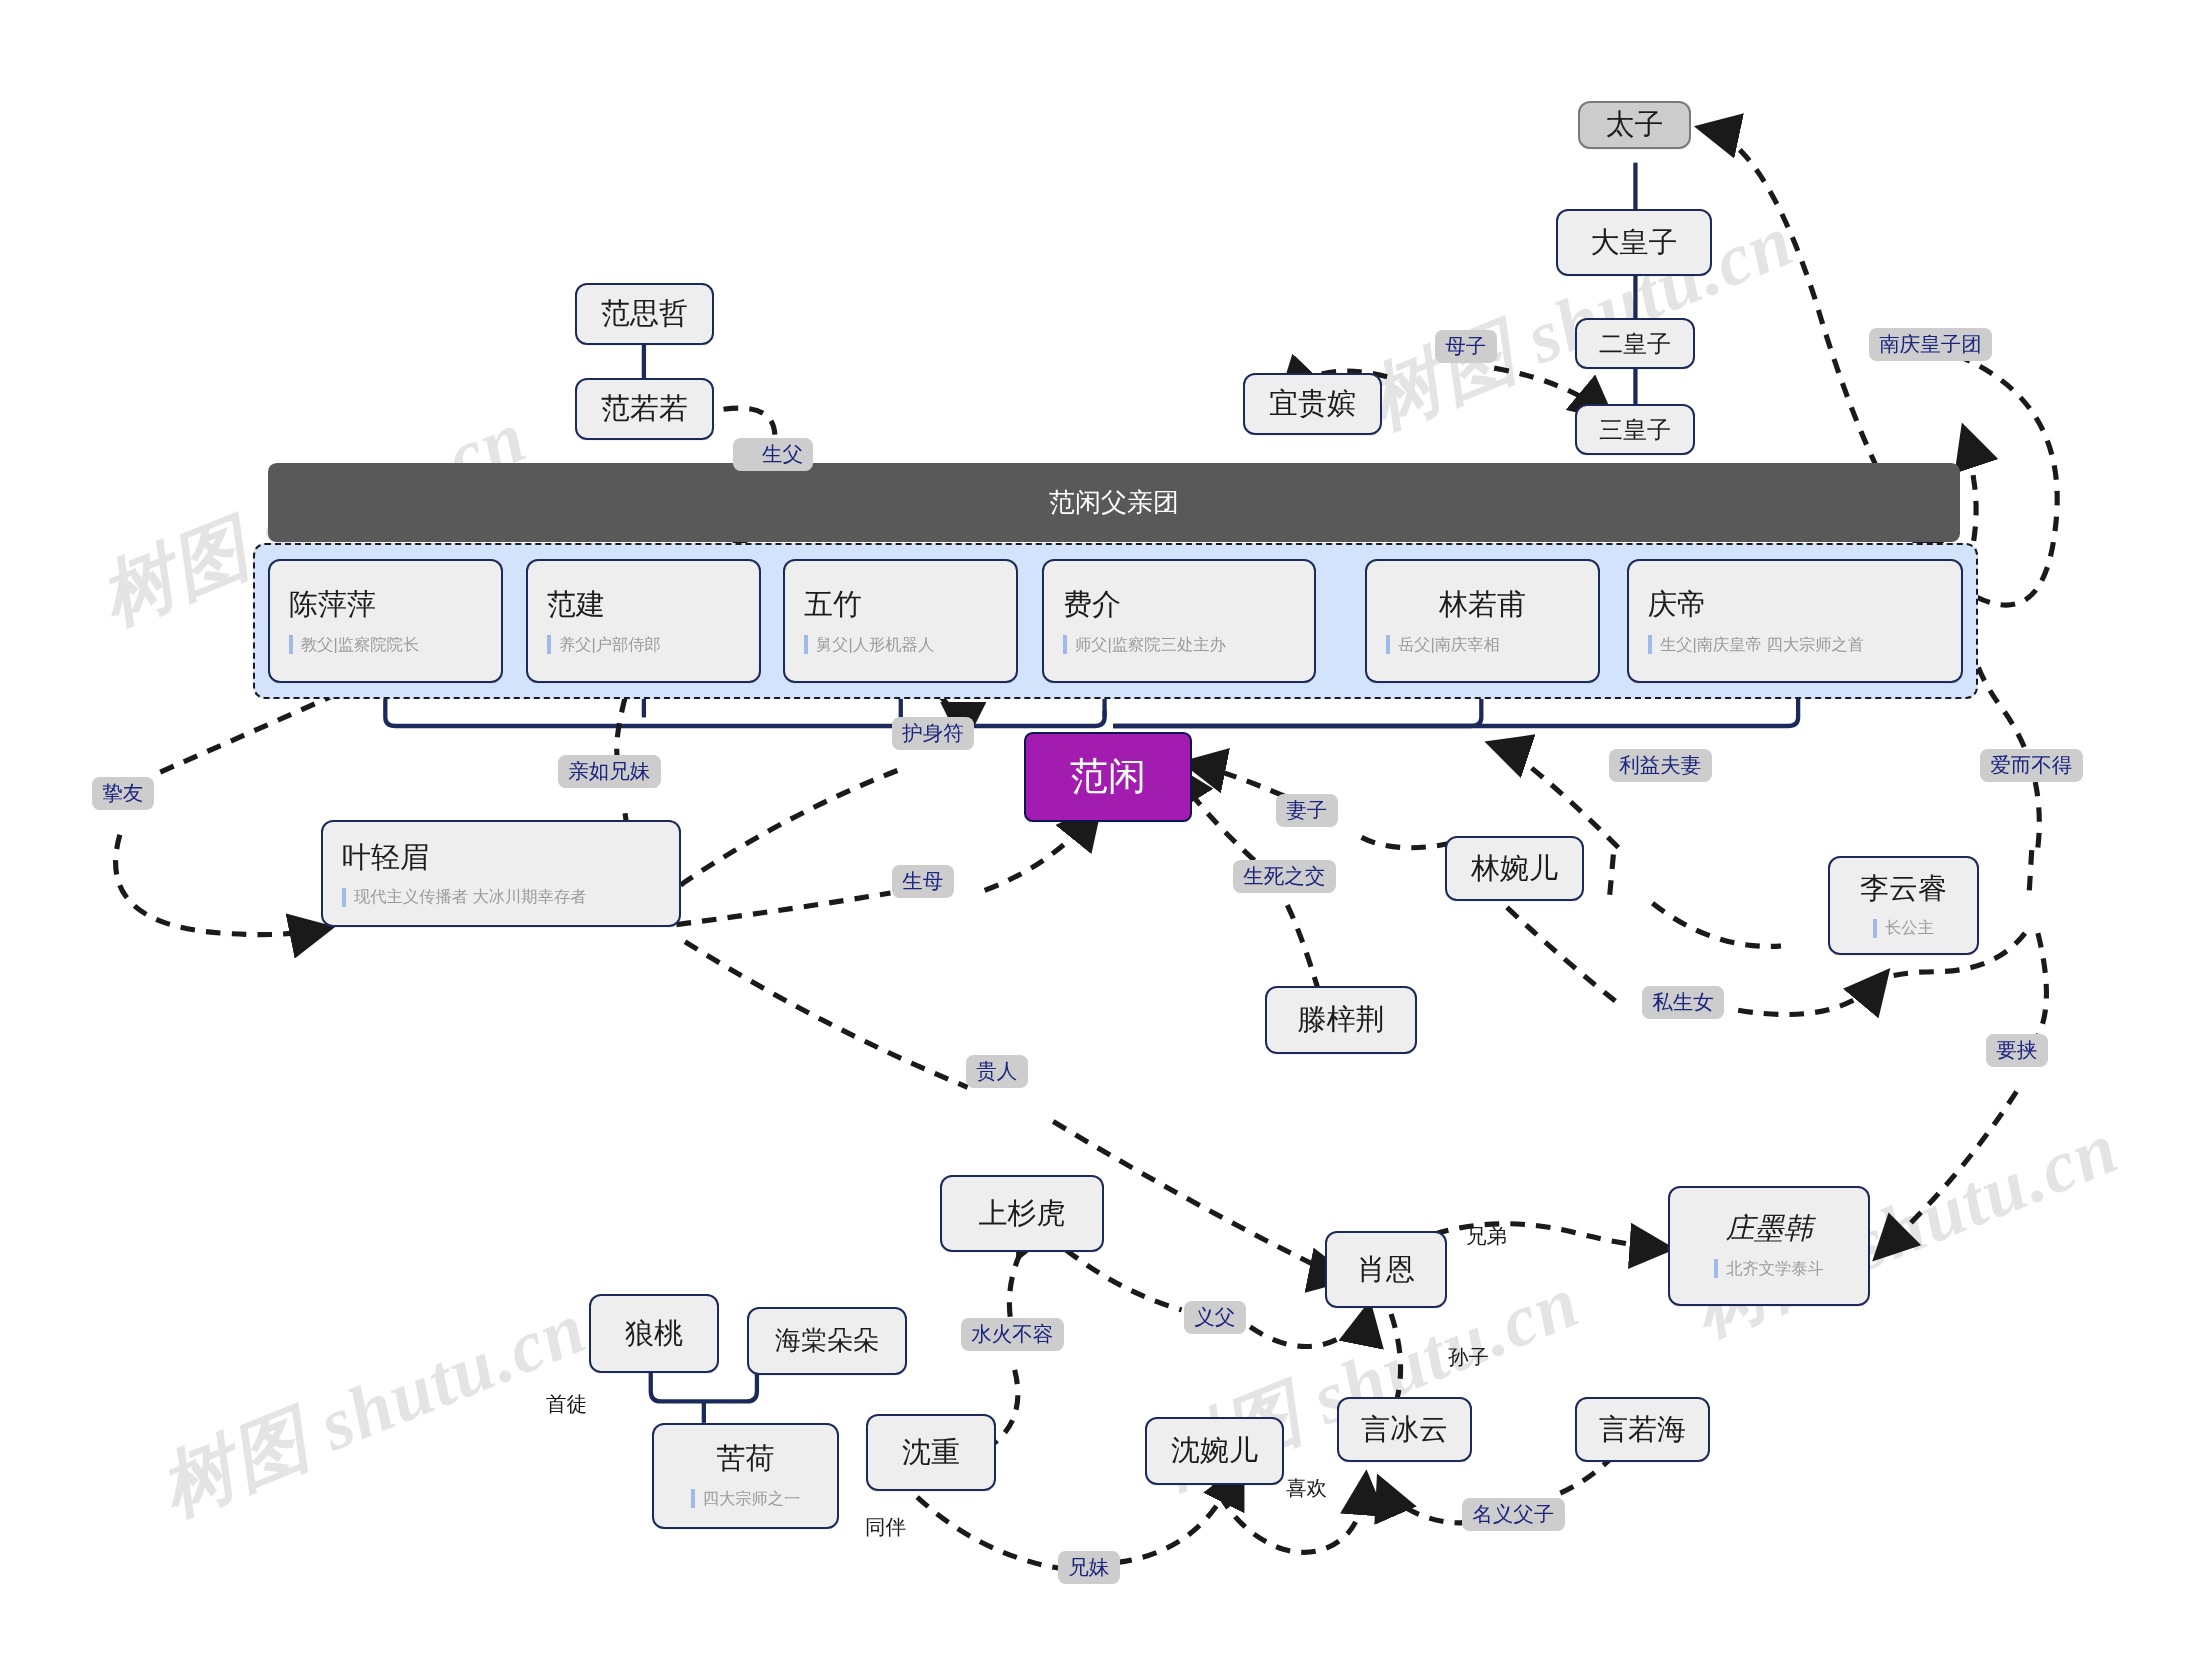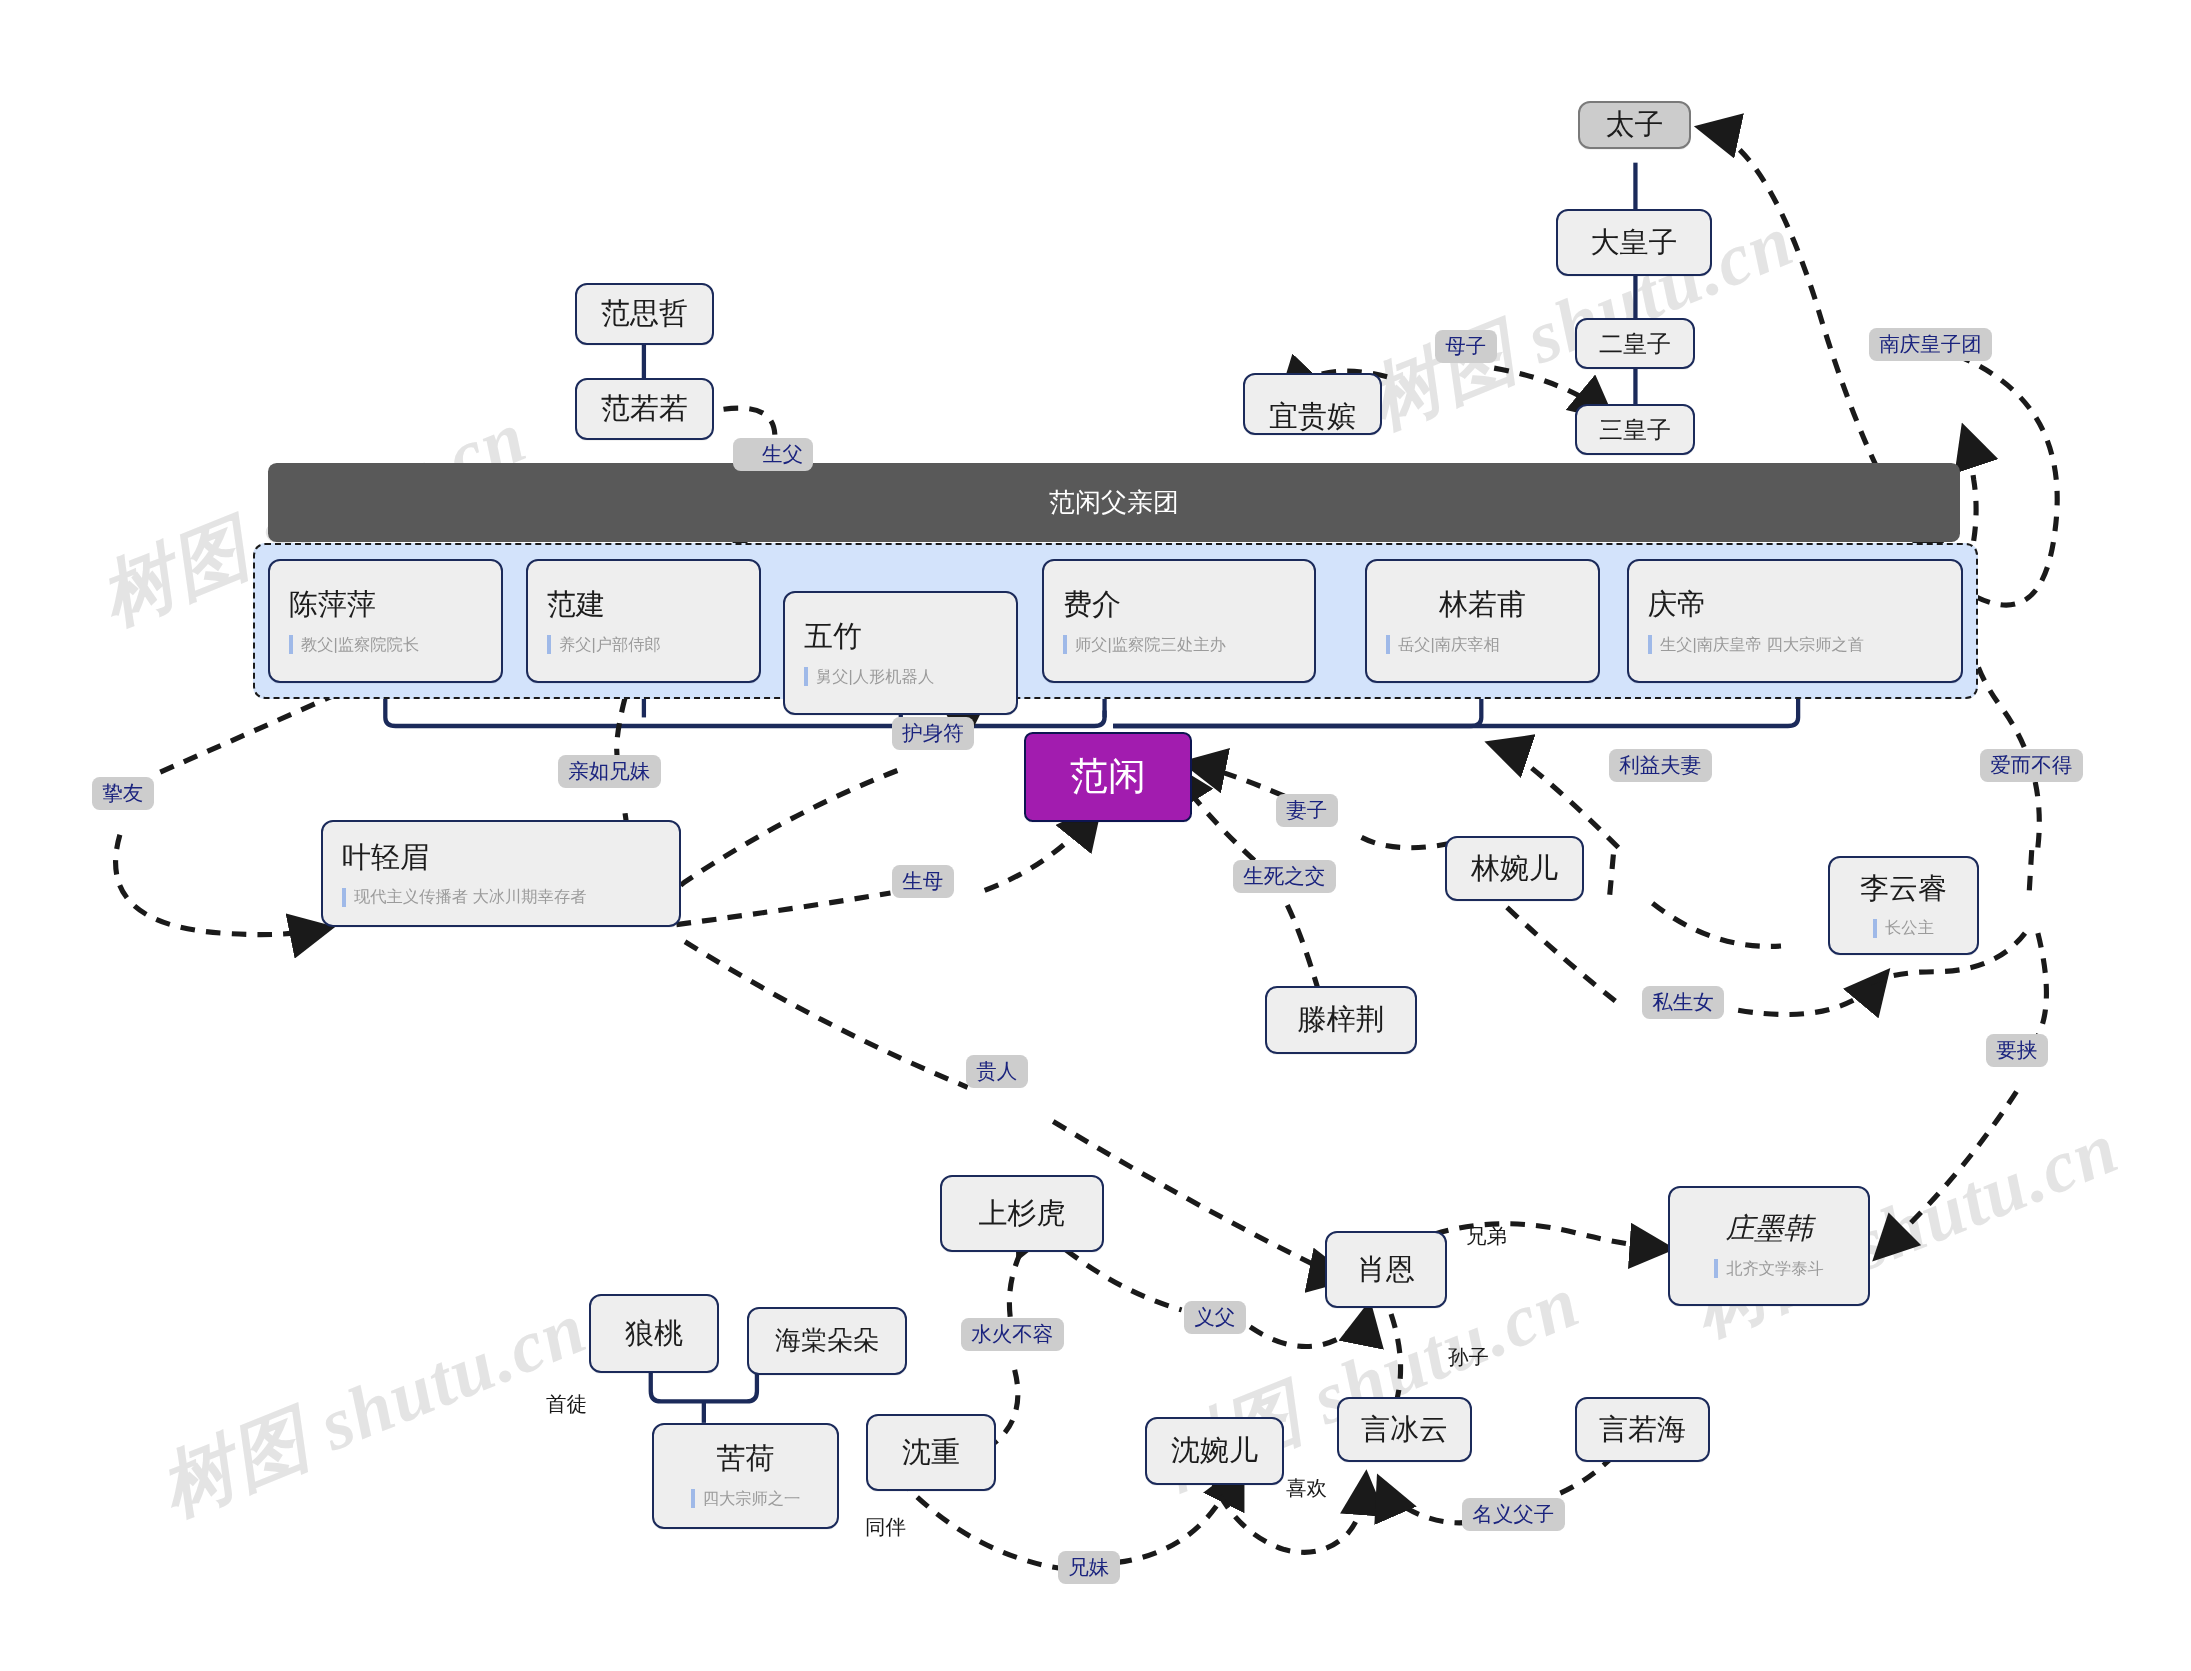--- a/index.html
+++ b/index.html
@@ -250,21 +250,21 @@
         <span>教父|监察院院长</span>
       </div>
   </div>
   <div class="node has-sub" style="left:526px; top:559px; width:235px; height:124px;">
     <div class="nm">范建</div>
     <div class="sub">
         <span class="bar"></span>
         <span>养父|户部侍郎</span>
       </div>
   </div>
-  <div class="node has-sub" style="left:783px; top:559px; width:235px; height:124px;margin-top:32px;">
+  <div class="node has-sub" style="left:783px; top:559px; width:235px; height:124px;">
     <div class="nm">五竹</div>
     <div class="sub">
         <span class="bar"></span>
         <span>舅父|人形机器人</span>
       </div>
   </div>
   <div class="node has-sub" style="left:1042px; top:559px; width:274px; height:124px;">
     <div class="nm">费介</div>
     <div class="sub">
         <span class="bar"></span>
@@ -302,21 +302,21 @@
   </div>
   <div class="node center" style="left:1556px; top:209px; width:156px; height:67px;">
     <div class="nm">大皇子</div>
   </div>
   <div class="node center" style="left:1575px; top:318px; width:120px; height:51px;">
     <div class="nm" style="font-size:24px;">二皇子</div>
   </div>
   <div class="node center" style="left:1575px; top:404px; width:120px; height:51px;">
     <div class="nm" style="font-size:24px;">三皇子</div>
   </div>
-  <div class="node center" style="left:1243px; top:373px; width:139px; height:62px;justify-content:flex-end;">
+  <div class="node center" style="left:1243px; top:373px; width:139px; height:62px;">
     <div class="nm">宜贵嫔</div>
   </div>
 
   <div class="node has-sub" style="left:321px; top:820px; width:360px; height:107px;">
     <div class="nm">叶轻眉</div>
     <div class="sub">
         <span class="bar"></span>
         <span>现代主义传播者 大冰川期幸存者</span>
       </div>
   </div>

